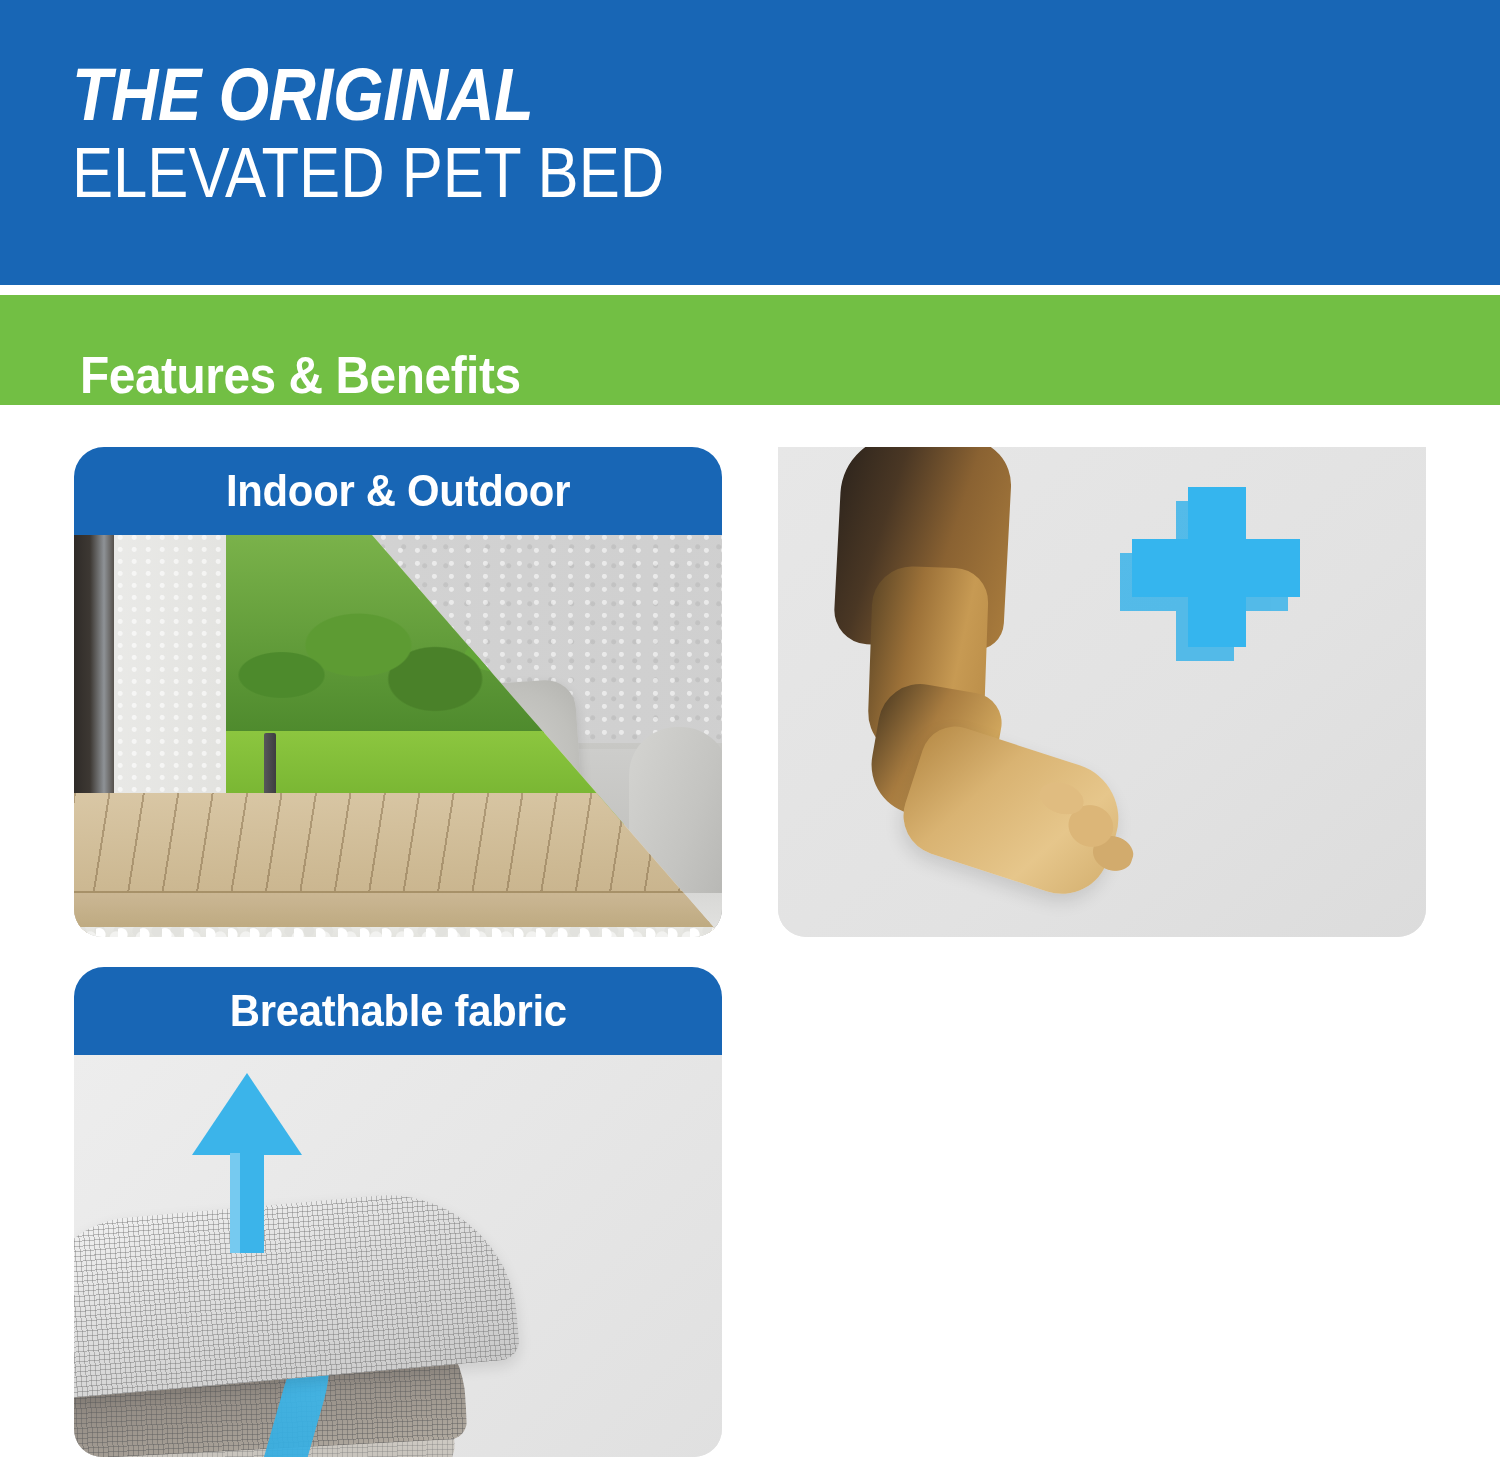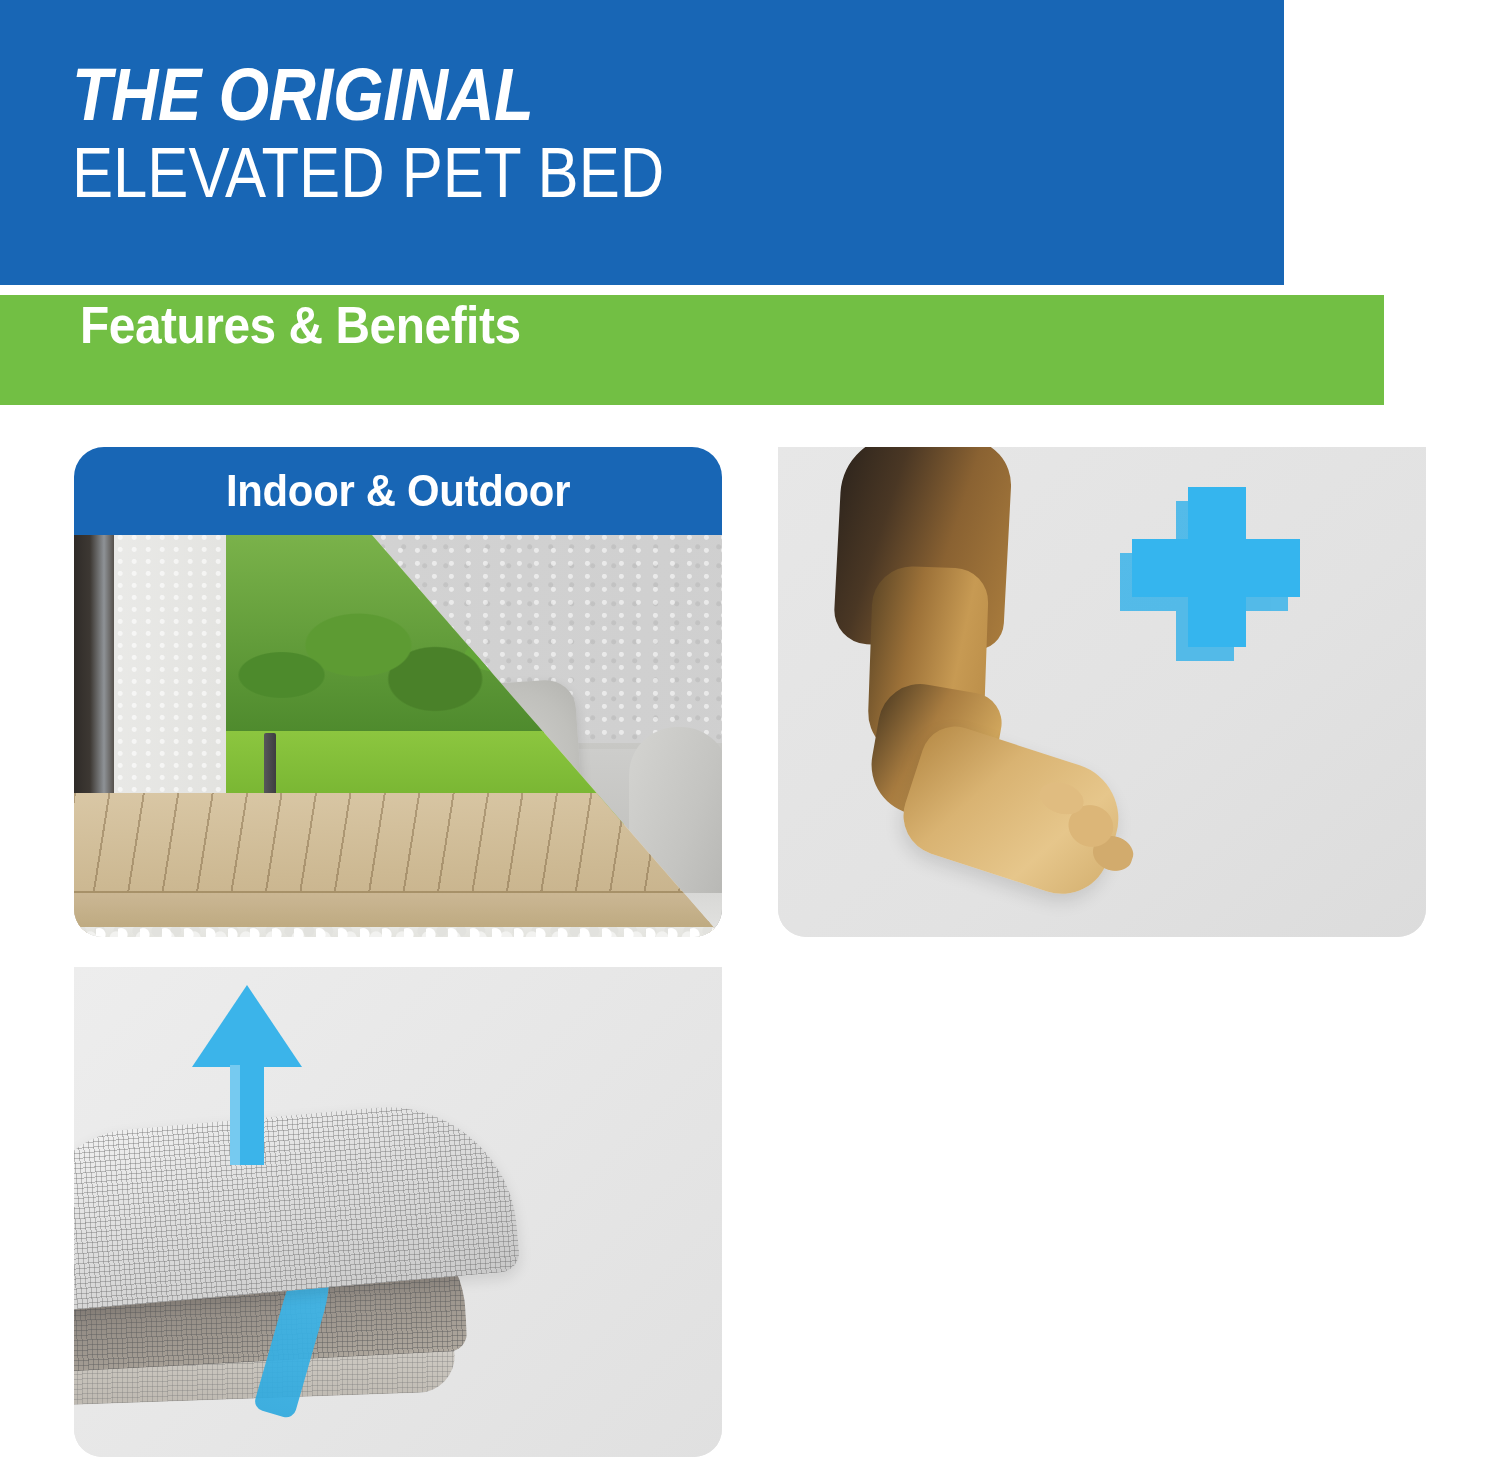--- a/index.html
+++ b/index.html
@@ -12,21 +12,21 @@
     height: 1465px;
     font-family: "Liberation Sans", sans-serif;
     overflow: hidden;
     position: relative;
   }
 
   
   .hero {
     position: absolute;
     left: 0; top: 0;
-    width: 1284px;
+    width: 1500px;
     height: 285px;
     background: #1866B5;
     box-sizing: border-box;
     padding: 60px 0 0 72px;
   }
   .hero-line1 {
     font-size: 74px;
     line-height: 0.95;
     font-weight: bold;
     font-style: italic;
@@ -45,25 +45,25 @@
     transform: scaleX(0.88);
     transform-origin: left center;
     white-space: nowrap;
     margin-top: 8px;
   }
 
   
   .section-band {
     position: absolute;
     left: 0; top: 295px;
-    width: 1384px;
+    width: 1500px;
     height: 110px;
     background: #72BF44;
     display: flex;
-    align-items: flex-start;
+    align-items: flex-end;
     box-sizing: border-box;
     padding-left: 80px;
   }
   .section-band-title {
     font-size: 52px;
     font-weight: bold;
     color: #ffffff;
     letter-spacing: -0.5px;
     transform: scaleX(0.92);
     transform-origin: left center;
@@ -503,20 +503,23 @@
           <div class="jh-cross front">
             <span class="bar-v"></span>
             <span class="bar-h"></span>
           </div>
         </div>
       </div>
     </div>
   </div>
 
   <div class="card">
+    <div class="card-header">
+      <span class="card-header-text">Breathable fabric</span>
+    </div>
     <div class="card-media">
       <div class="scene-fabric">
         <div class="bf-mesh-bottom"></div>
         <div class="bf-mesh-fold"></div>
         <div class="bf-arrow-lower"></div>
         <div class="bf-mesh-top"></div>
         <div class="bf-arrow">
           <div class="head"></div>
           <div class="shaft"></div>
           <div class="shade"></div>

